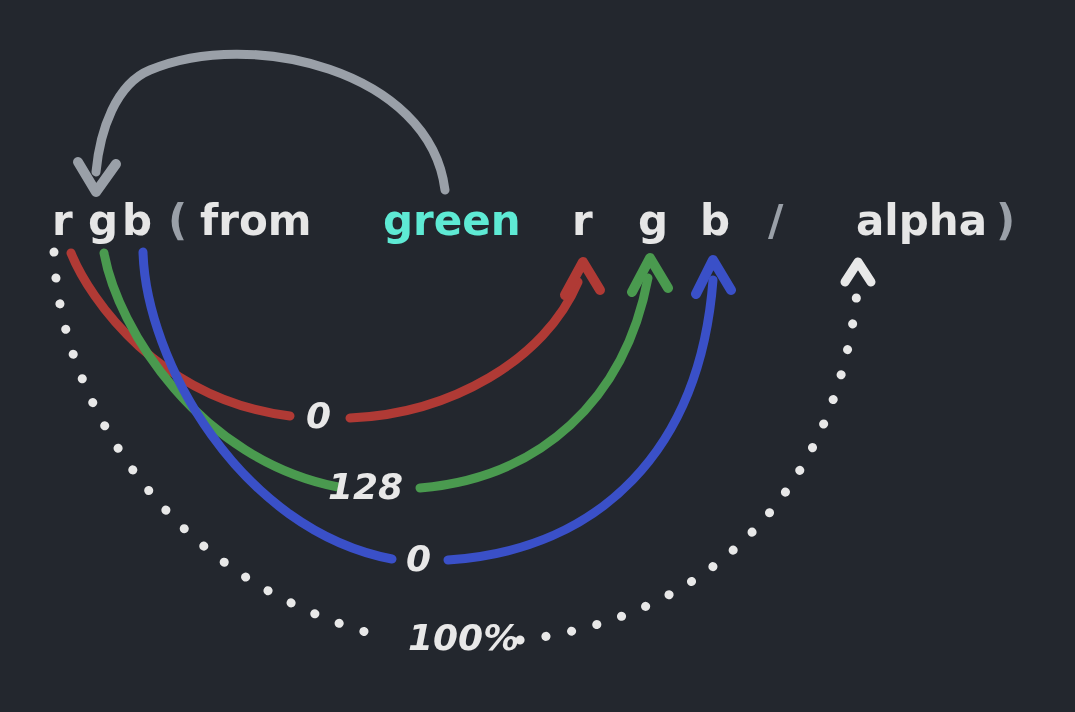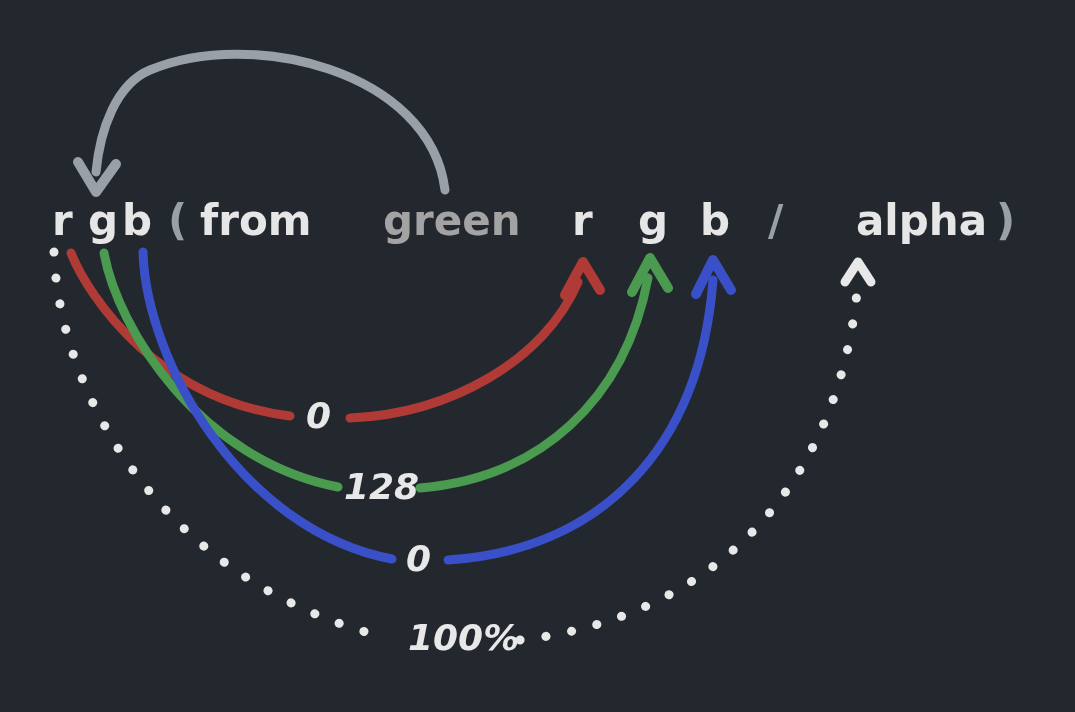--- a/index.html
+++ b/index.html
@@ -25,21 +25,21 @@
   }
   .tok {
     position: absolute;
     font-size: 42px;
     font-weight: 700;
     line-height: 1;
     white-space: pre;
   }
   .tok-ident { color: #e6e6e6; }
   .tok-punct { color: #9aa0a8; }
-  .tok-value { color: #a3a3a3; }
+  .tok-value { color: #5eead4; }
   .curve-label {
     position: absolute;
     font-size: 36px;
     font-weight: 700;
     color: #e8e8e8;
     line-height: 1;
     white-space: pre;
     font-style: italic;
   }
 </style>
@@ -91,18 +91,18 @@
     <span class="tok tok-ident" style="left:572px; top:200px;">r</span>
     <span class="tok tok-ident" style="left:638px; top:200px;">g</span>
     <span class="tok tok-ident" style="left:700px; top:200px;">b</span>
     <span class="tok tok-punct" style="left:768px; top:200px;">/</span>
     <span class="tok tok-ident" style="left:832px; top:200px;margin-left:24px;">alpha</span>
     <span class="tok tok-punct" style="left:996px; top:200px;">)</span>
   </div>
 
   <div>
     <span class="curve-label" style="left:306px; top:398px;">0</span>
-    <span class="curve-label" style="left:344px; top:469px;">128</span>
+    <span class="curve-label" style="left:328px; top:469px;">128</span>
     <span class="curve-label" style="left:406px; top:541px;">0</span>
     <span class="curve-label" style="left:396px; top:620px;margin-left:12px;">100%</span>
   </div>
 
 </div>
 
 </body></html>

